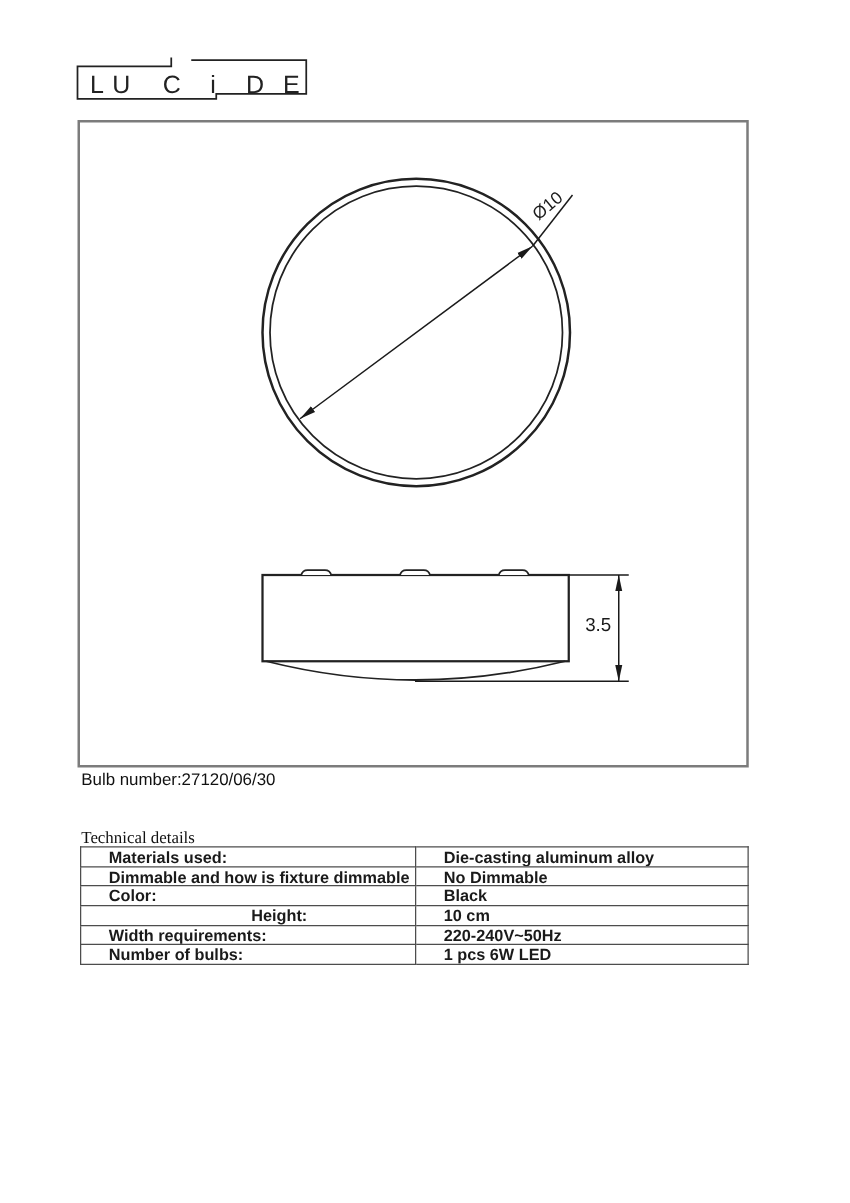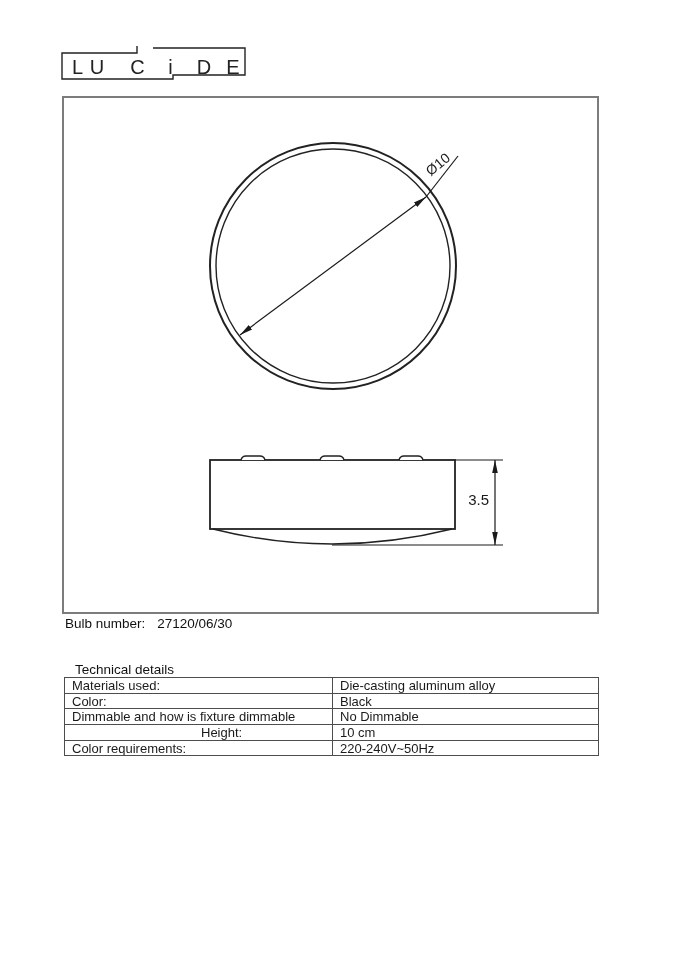--- a/index.html
+++ b/index.html
@@ -17,34 +17,34 @@
   .drawing-box{
     position:absolute;left:62px;top:96px;width:537px;height:518px;
     border:2px solid #7c7c7c;box-sizing:border-box;background:#fff;
   }
   .drawing-box svg{display:block;width:533px;height:514px;}
   .dim-label{font-family:"Liberation Sans",sans-serif;fill:#1a1a1a;}
   
   .item-number{
     position:absolute;left:65px;top:616px;font-size:13.5px;color:#111;
   }
-  .item-number .val{margin-left:12px;}
+  .item-number .val{}
   
   .tech-title{
-    position:absolute;left:75px;top:662px;font-size:13.5px;color:#111;
+    position:absolute;left:65px;top:662px;font-size:13.5px;color:#111;font-family:Liberation Serif, serif;
   }
   table.tech{
     position:absolute;left:64px;top:677px;width:535px;
     border-collapse:collapse;table-layout:fixed;
     font-size:13px;color:#1a1a1a;border:1.5px solid #4d4d4d;
   }
   table.tech td{
     border:1px solid #4d4d4d;height:14.7px;line-height:13px;
-    padding:0 0 0 7px;vertical-align:middle;position:relative;
-    white-space:nowrap;overflow:hidden;
+    padding:0 0 0 22px;vertical-align:middle;position:relative;
+    white-space:nowrap;overflow:hidden;font-weight:bold;
   }
   table.tech td .sub{
     position:absolute;left:136px;top:50%;transform:translateY(-50%);
   }
   .col-label{width:268px;}
 </style>
 </head>
 <body>
 
 <div class="page">
@@ -99,31 +99,35 @@
     <colgroup>
         <col class="col-label">
         <col>
       </colgroup>
     <tbody>
       <tr>
         <td><span>Materials used:</span><span class="sub"></span></td>
         <td><span>Die-casting aluminum alloy</span></td>
       </tr>
       <tr>
+        <td><span>Dimmable and how is fixture dimmable</span><span class="sub"></span></td>
+        <td><span>No Dimmable</span></td>
+      </tr>
+      <tr>
         <td><span>Color:</span><span class="sub"></span></td>
         <td><span>Black</span></td>
-      </tr>
-      <tr>
-        <td><span>Dimmable and how is fixture dimmable</span><span class="sub"></span></td>
-        <td><span>No Dimmable</span></td>
       </tr>
       <tr>
         <td><span></span><span class="sub">Height:</span></td>
         <td><span>10 cm</span></td>
       </tr>
       <tr>
-        <td><span>Color requirements:</span><span class="sub"></span></td>
+        <td><span>Width requirements:</span><span class="sub"></span></td>
         <td><span>220-240V~50Hz</span></td>
+      </tr>
+      <tr>
+        <td><span>Number of bulbs:</span><span class="sub"></span></td>
+        <td><span>1 pcs 6W LED</span></td>
       </tr>
     </tbody>
   </table>
 
 </div>
 
 </body></html>

